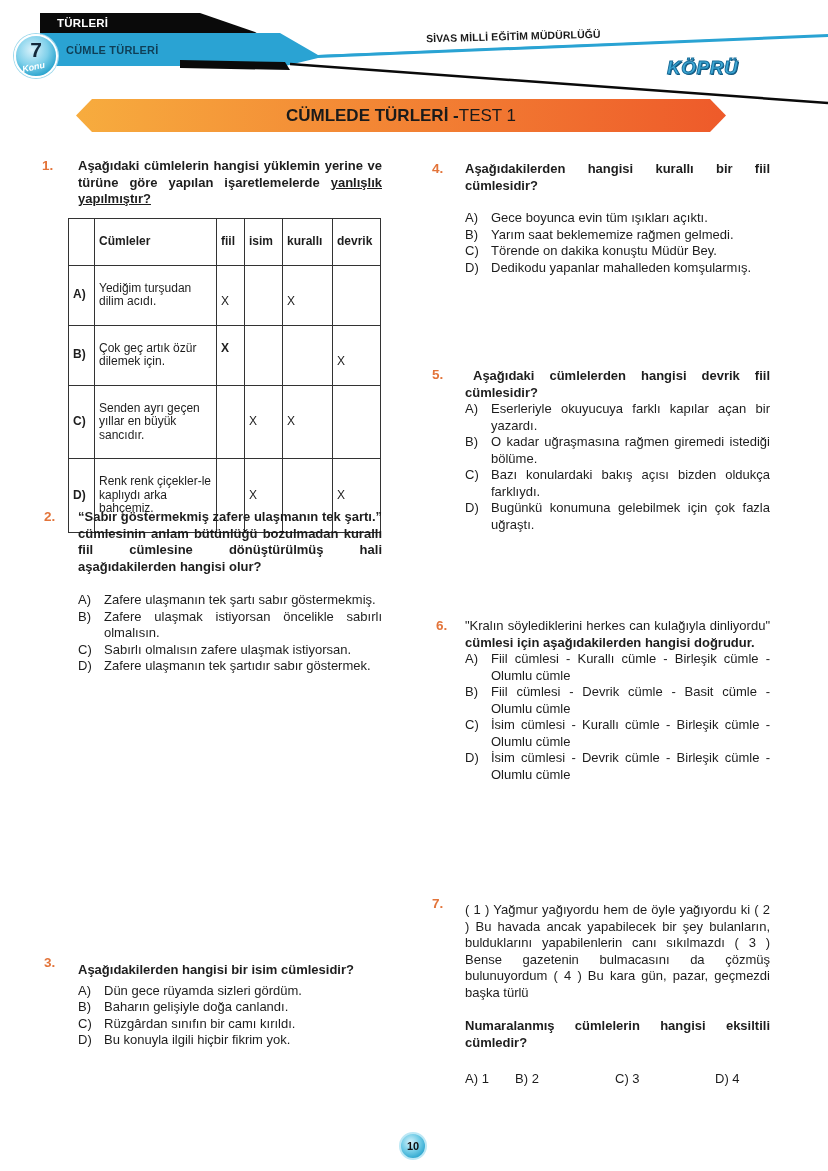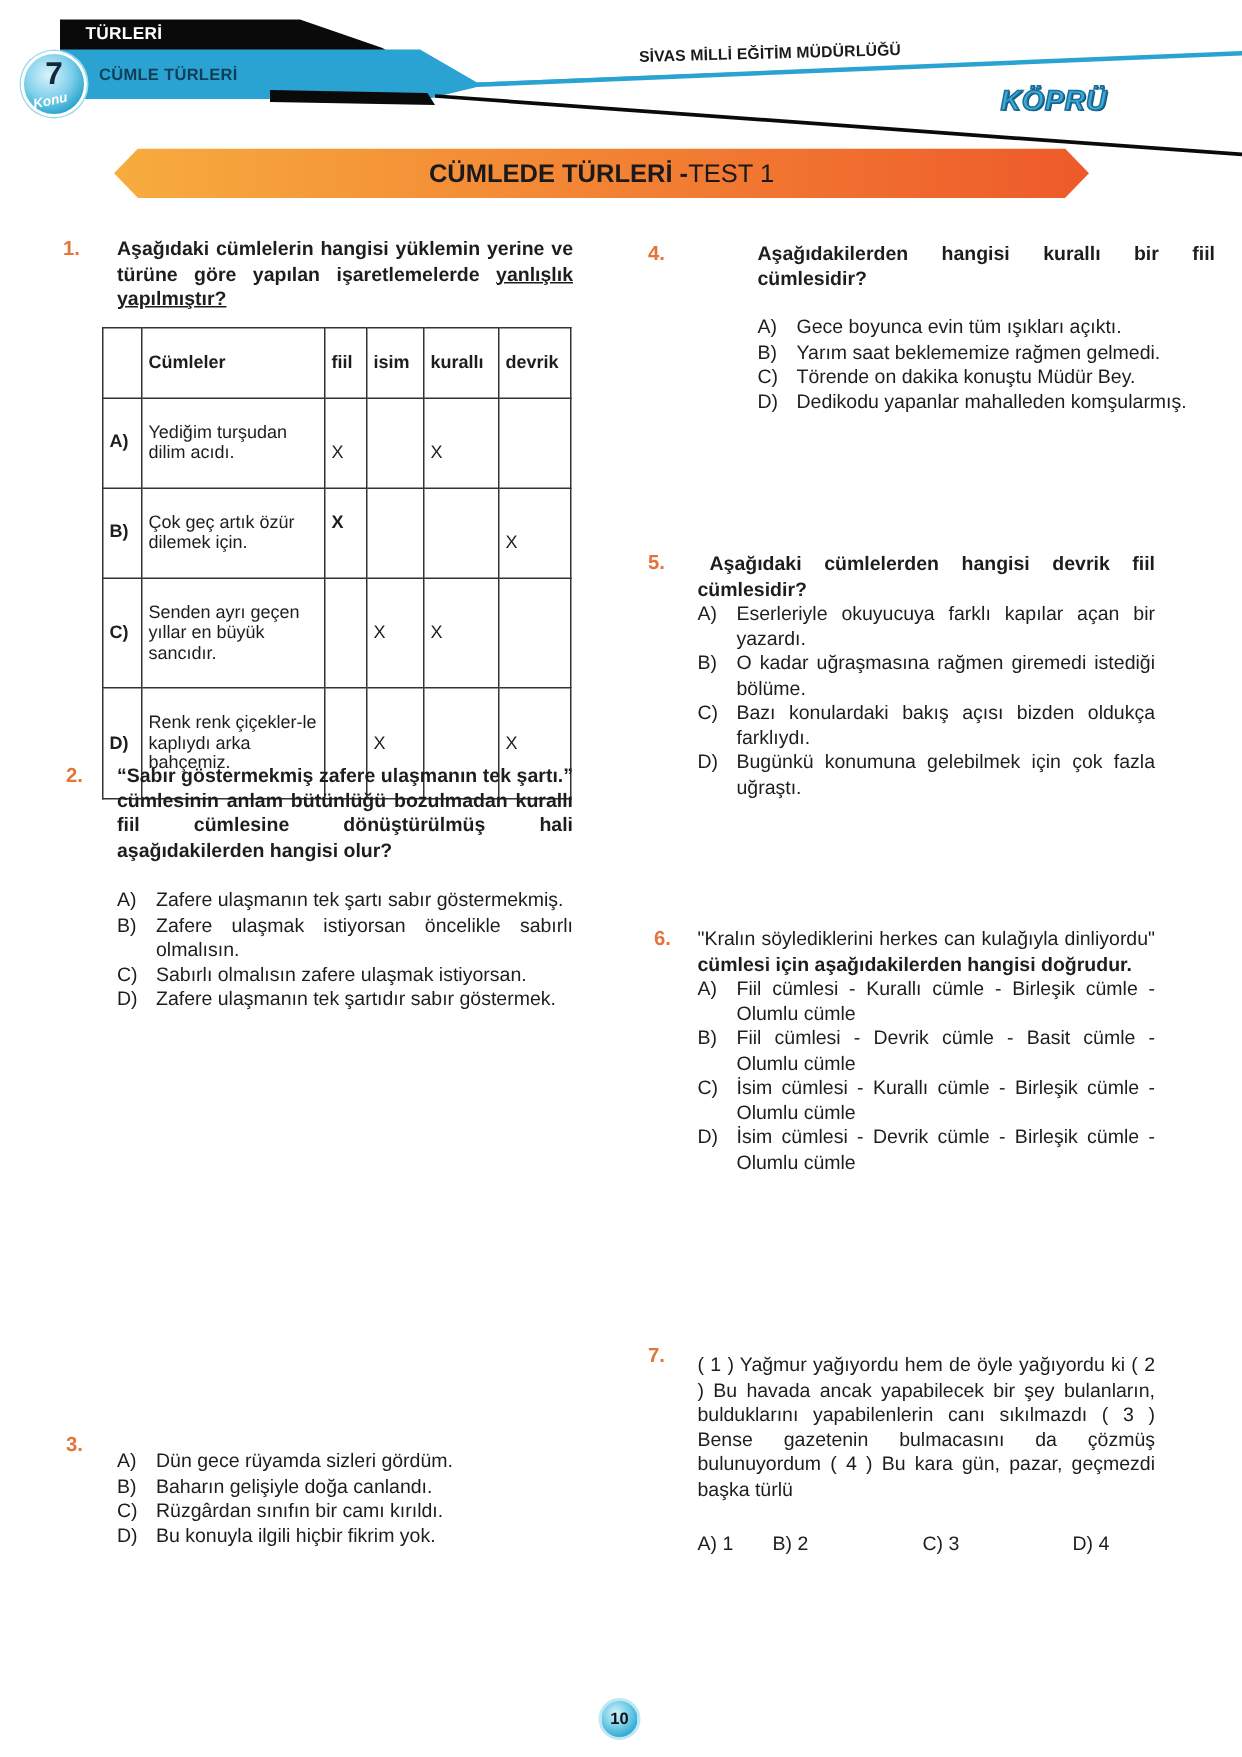--- a/index.html
+++ b/index.html
@@ -147,20 +147,21 @@
       </div>
     <div class="opt">
         <span class="lab">D)</span>
         <span class="txt">Zafere ulaşmanın tek şartıdır sabır göstermek.</span>
       </div>
   </div>
 </div>
 
 <div class="qnum" style="left:44px;top:955px;">3.</div>
 <div class="q" style="left:78px;top:962px;width:310px;">
+  <div class="qtext">Aşağıdakilerden hangisi bir isim cümlesidir?</div>
   <div class="opts" style="margin-top:4px;">
     <div class="opt">
         <span class="lab">A)</span>
         <span class="txt">Dün gece rüyamda sizleri gördüm.</span>
       </div>
     <div class="opt">
         <span class="lab">B)</span>
         <span class="txt">Baharın gelişiyle doğa canlandı.</span>
       </div>
     <div class="opt">
@@ -168,21 +169,21 @@
         <span class="txt">Rüzgârdan sınıfın bir camı kırıldı.</span>
       </div>
     <div class="opt">
         <span class="lab">D)</span>
         <span class="txt">Bu konuyla ilgili hiçbir fikrim yok.</span>
       </div>
   </div>
 </div>
 
 <div class="qnum" style="left:432px;top:161px;">4.</div>
-<div class="q" style="left:465px;top:161px;width:305px;margin-left:40px;">
+<div class="q" style="left:465px;top:161px;width:305px;">
   <div class="qtext">Aşağıdakilerden hangisi kurallı bir fiil cümlesidir?</div>
   <div class="opts" style="margin-top:16px;">
     <div class="opt">
         <span class="lab">A)</span>
         <span class="txt">Gece boyunca evin tüm ışıkları açıktı.</span>
       </div>
     <div class="opt">
         <span class="lab">B)</span>
         <span class="txt">Yarım saat beklememize rağmen gelmedi.</span>
       </div>
@@ -239,20 +240,21 @@
     <div class="opt">
         <span class="lab">D)</span>
         <span class="txt">İsim cümlesi - Devrik cümle - Birleşik cümle - Olumlu cümle</span>
       </div>
   </div>
 </div>
 
 <div class="qnum" style="left:432px;top:896px;">7.</div>
 <div class="q" style="left:465px;top:902px;width:305px;">
   <div style="text-align:justify;">( 1 ) Yağmur yağıyordu hem de öyle yağıyordu ki ( 2 ) Bu havada ancak yapabilecek bir şey bulanların, bulduklarını yapabilenlerin canı sıkılmazdı ( 3 ) Bense gazetenin bulmacasını da çözmüş bulunuyordum ( 4 )  Bu kara gün, pazar, geçmezdi başka türlü</div>
+  <div class="qtext" style="margin-top:17px;">Numaralanmış cümlelerin hangisi eksiltili cümledir?</div>
   <div class="q7opts">
     <div style="width:50px;"><span>A)</span> <span>1</span></div>
     <div style="width:100px;"><span>B)</span> <span>2</span></div>
     <div style="width:100px;"><span>C)</span> <span>3</span></div>
     <div><span>D)</span> <span>4</span></div>
   </div>
 </div>
 
 <div class="page-num">10</div>
 

